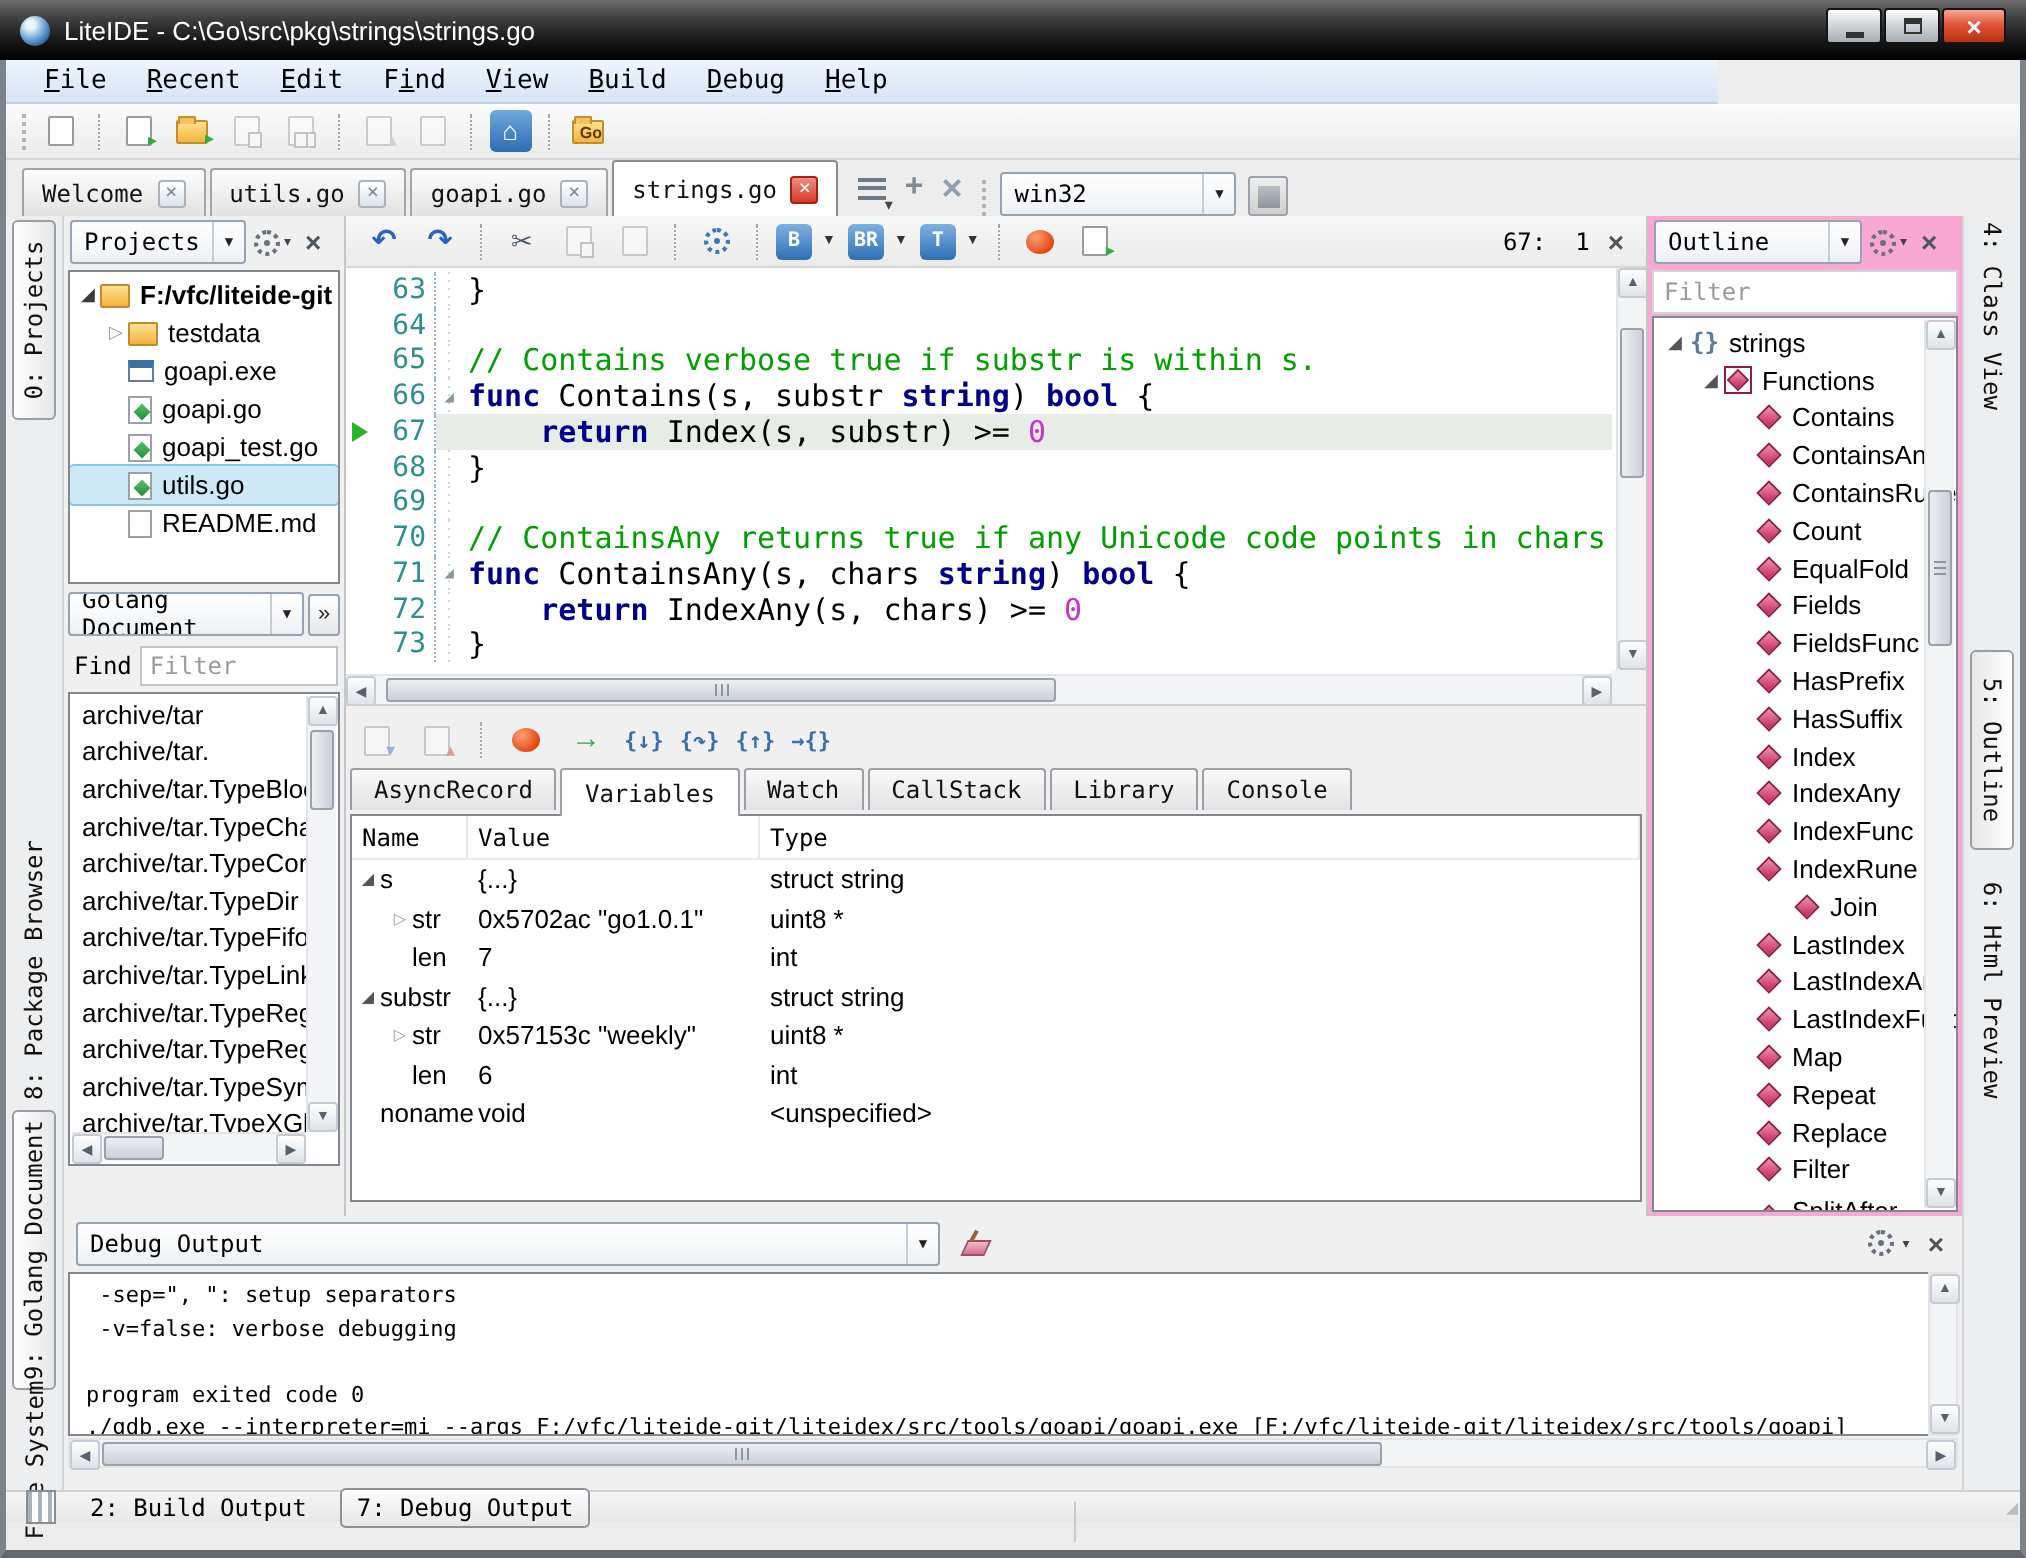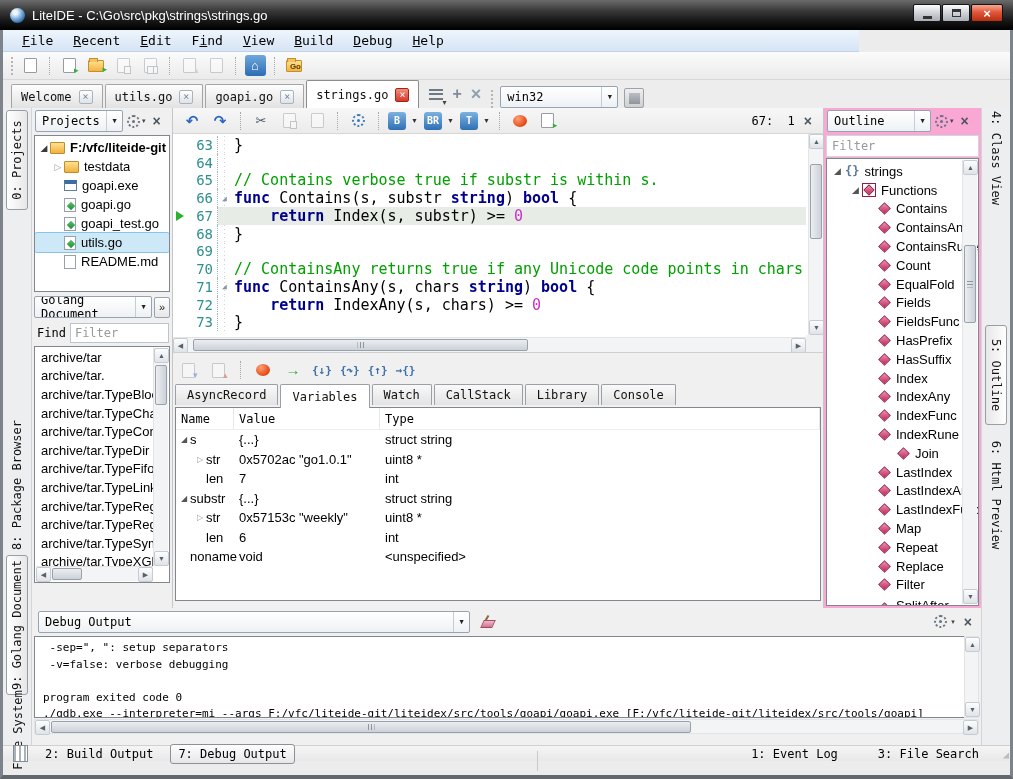--- a/index.html
+++ b/index.html
@@ -771,20 +771,16 @@
     </div>
   </div>
 
   <div class="statusbar">
     <span class="sb-toggle"></span>
     <span style="display:flex;gap:10px;align-items:center">
         <span class="sb-item">2: Build Output</span>
         <span class="sb-item active">7: Debug Output</span>
       </span>
     <span class="sb-sep"></span>
-    <span class="sb-right">
-        <span class="sb-item">1: Event Log</span>
-        <span class="sb-item">3: File Search</span>
-      </span>
     <span class="rgrip">◢</span>
   </div>
 
 </div>
 
 </body></html>

